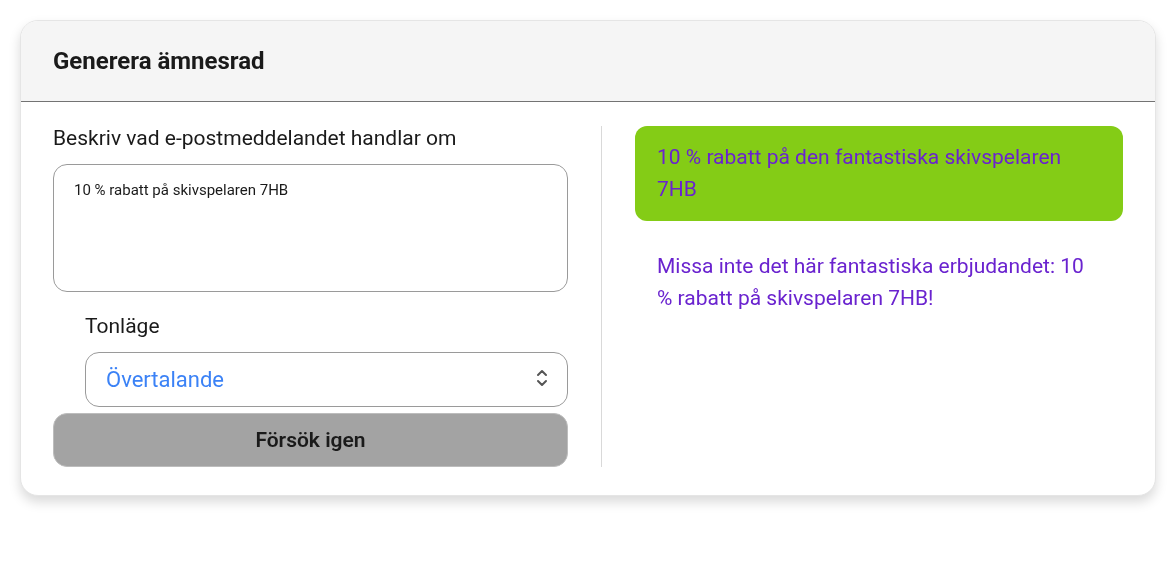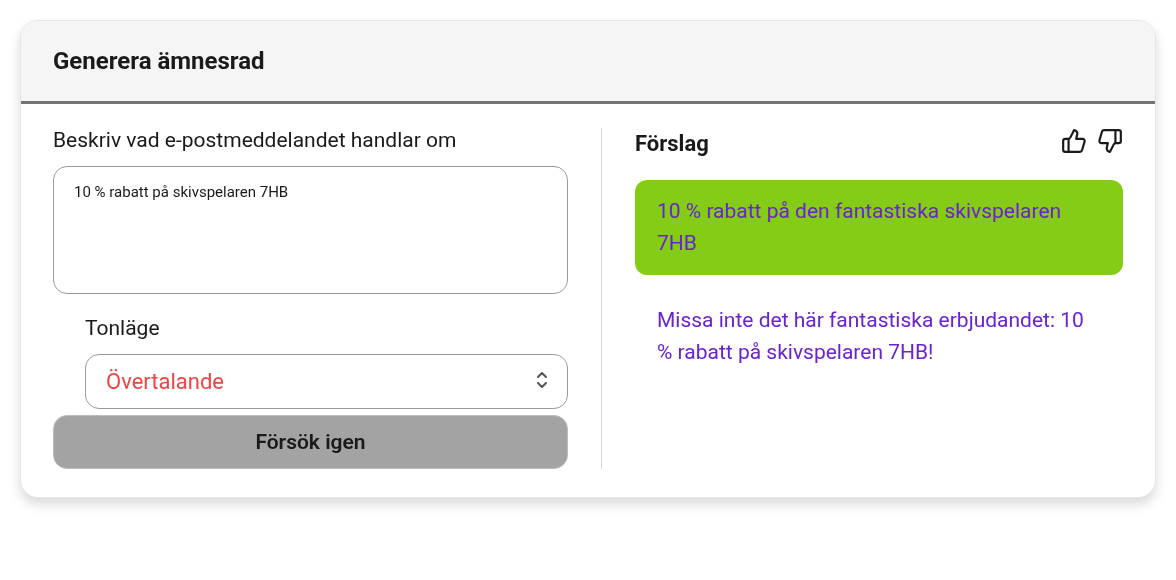--- a/index.html
+++ b/index.html
@@ -16,21 +16,21 @@
     width: 1136px;
     border: 1px solid #e5e5e5;
     border-radius: 18px;
     overflow: hidden;
     box-shadow: 0 6px 12px rgba(0,0,0,0.15);
     background: #fff;
   }
   .card-header {
     background: #f5f5f5;
     padding: 26px 32px;
-    border-bottom: 3px solid #737373;
+    border-bottom: 1px solid #737373;
   }
   .card-title {
     font-size: 24px;
     font-weight: 700;
     color: #1a1a1a;
   }
   .card-body {
     display: flex;
     padding: 24px 32px 28px 32px;
     gap: 33px;
@@ -79,21 +79,21 @@
   .select {
     width: 100%;
     border: 1px solid #9a9a9a;
     border-radius: 14px;
     padding: 14px 65px 14px 20px;
     font-size: 22px;
     font-family: inherit;
     background: #fff;
     appearance: none;
     -webkit-appearance: none;
-    color: #ef4444;
+    color: #3b82f6;
     cursor: pointer;
   }
   .select-chevron {
     position: absolute;
     right: 18px;
     top: 50%;
     transform: translateY(-50%);
     pointer-events: none;
     color: #555;
   }
@@ -174,37 +174,20 @@
       </div>
 
       <button class="retry-btn">Försök igen</button>
 
     </div>
 
     <div class="divider"></div>
 
     <div class="right-col">
 
-      <div class="suggest-header">
-        <div class="suggest-title">Förslag</div>
-        <div class="feedback">
-          <span>
-            <svg width="26" height="26" viewBox="0 0 24 24" fill="none" stroke="currentColor" stroke-width="2" stroke-linecap="round" stroke-linejoin="round">
-              <path d="M7 10v12"></path>
-              <path d="M15 5.88 14 10h5.83a2 2 0 0 1 1.92 2.56l-2.33 8A2 2 0 0 1 17.5 22H4a2 2 0 0 1-2-2v-8a2 2 0 0 1 2-2h2.76a2 2 0 0 0 1.79-1.11L12 2h0a3.13 3.13 0 0 1 3 3.88Z"></path>
-            </svg>
-          </span>
-          <span>
-            <svg width="26" height="26" viewBox="0 0 24 24" fill="none" stroke="currentColor" stroke-width="2" stroke-linecap="round" stroke-linejoin="round">
-              <path d="M17 14V2"></path>
-              <path d="M9 18.12 10 14H4.17a2 2 0 0 1-1.92-2.56l2.33-8A2 2 0 0 1 6.5 2H20a2 2 0 0 1 2 2v8a2 2 0 0 1-2 2h-2.76a2 2 0 0 0-1.79 1.11L12 22h0a3.13 3.13 0 0 1-3-3.88Z"></path>
-            </svg>
-          </span>
-        </div>
-      </div>
 
       <div class="suggestion selected">10 % rabatt på den fantastiska skivspelaren 7HB</div>
       <div class="suggestion">Missa inte det här fantastiska erbjudandet: 10 % rabatt på skivspelaren 7HB!</div>
 
     </div>
 
   </div>
 </div>
 
 </body></html>

